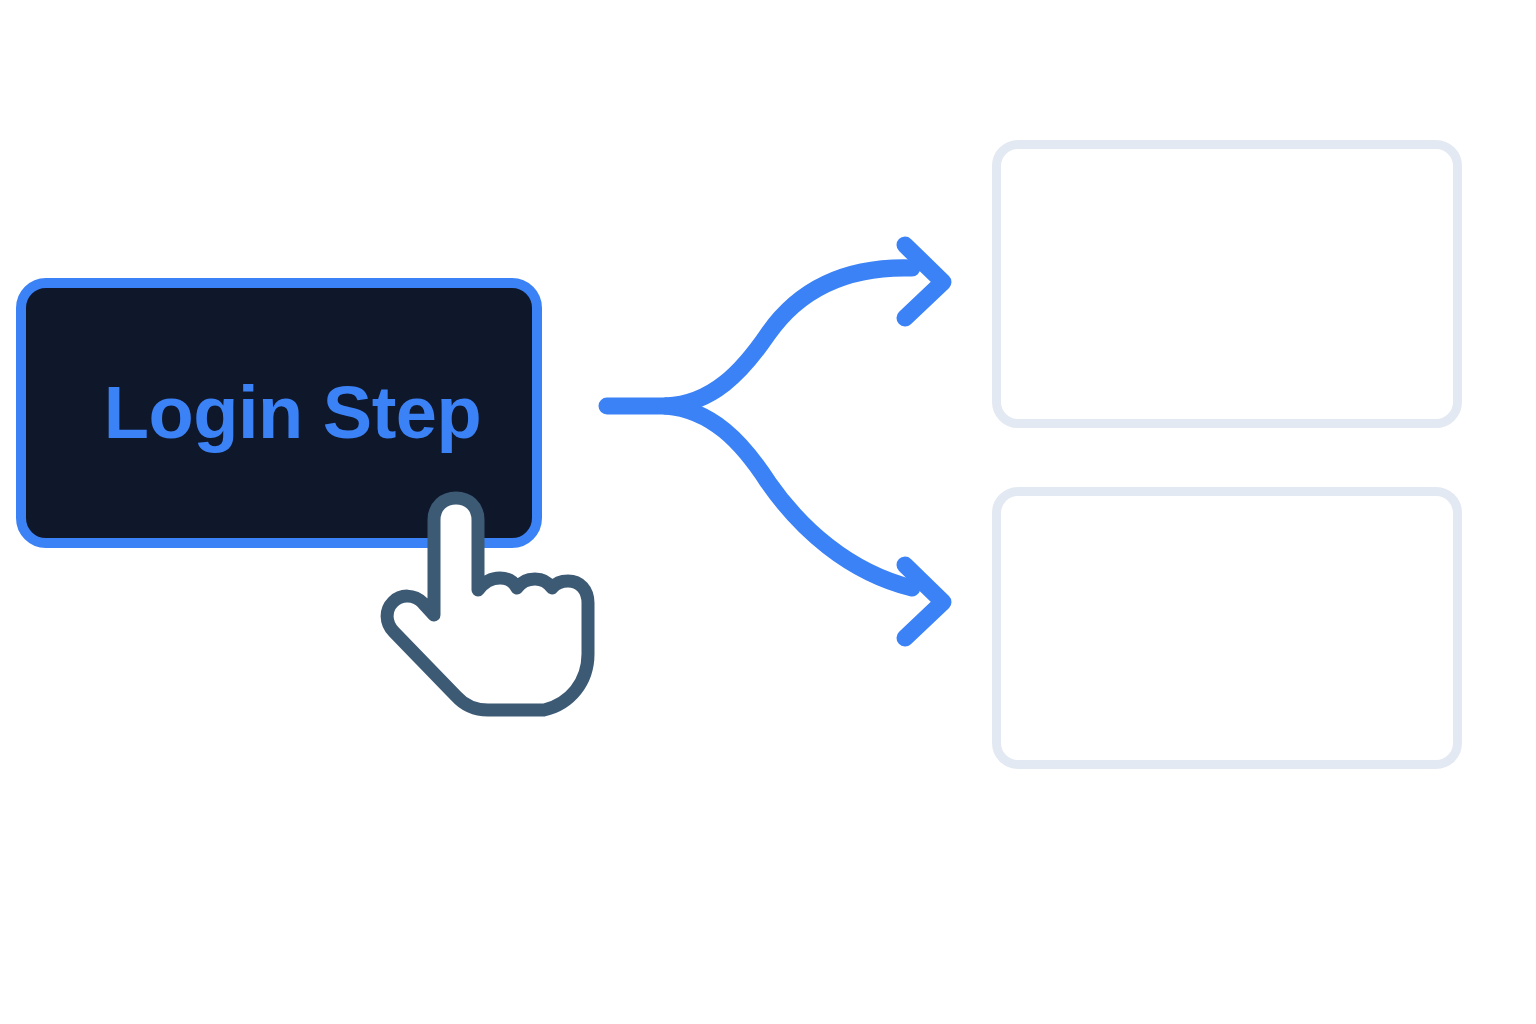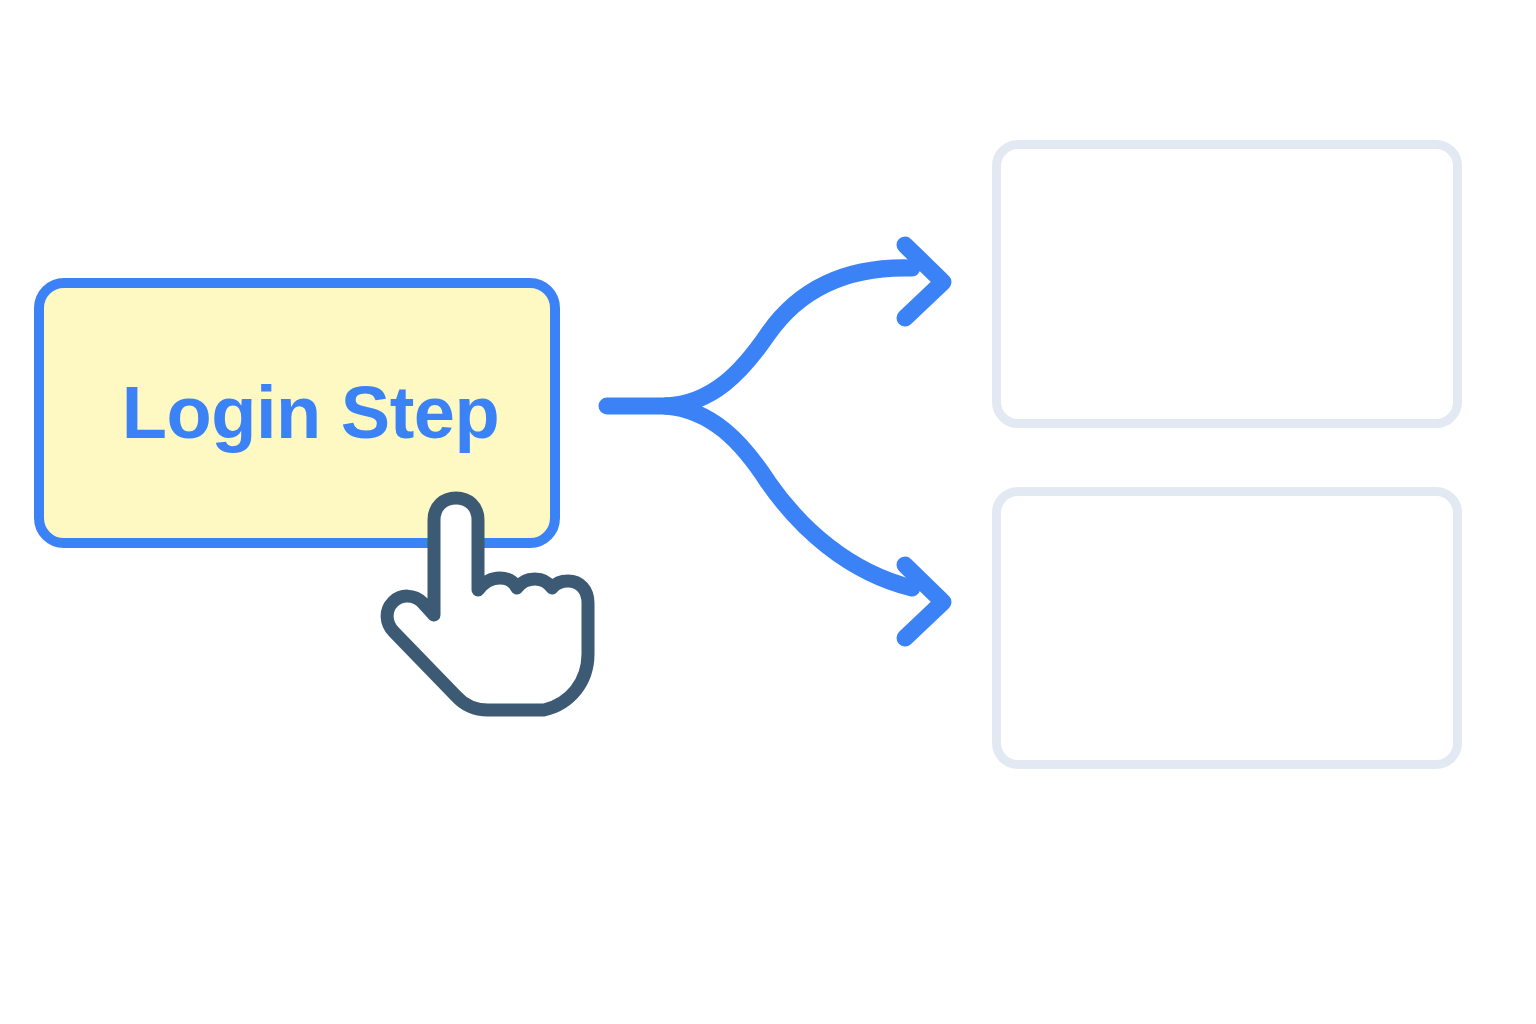--- a/index.html
+++ b/index.html
@@ -18,26 +18,26 @@
   #canvas {
     position: relative;
     width: 1536px;
     height: 1024px;
     background: #ffffff;
   }
 
   
   .step-button {
     position: absolute;
-    left: 34px;
+    left: 16px;
     top: 278px;
     width: 526px;
     height: 270px;
     box-sizing: border-box;
-    background: #fef9c3;
+    background: #0f172a;
     border: 10px solid #3b82f6;
     border-radius: 30px;
     display: flex;
     align-items: center;
     justify-content: center;
     padding-left: 27px;
   }
   .step-button-label {
     color: #3b82f6;
     font-family: "Liberation Sans", sans-serif;

